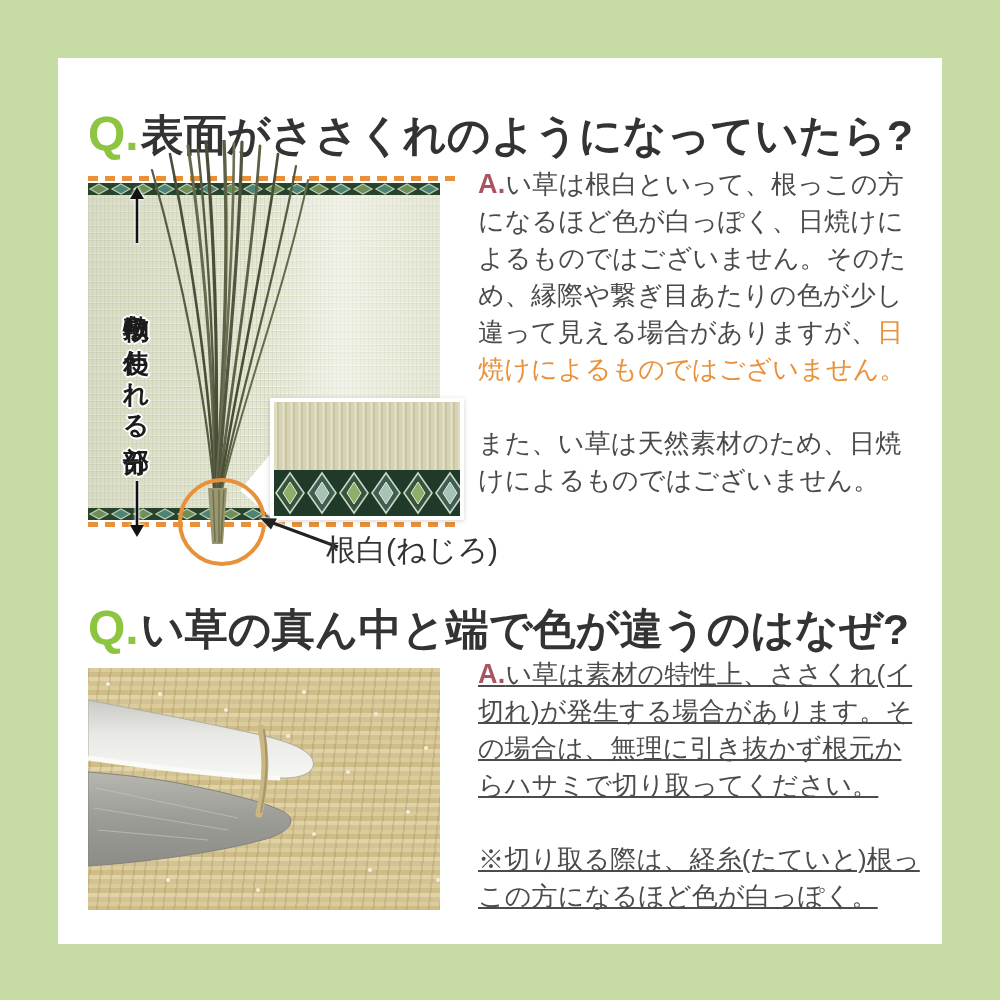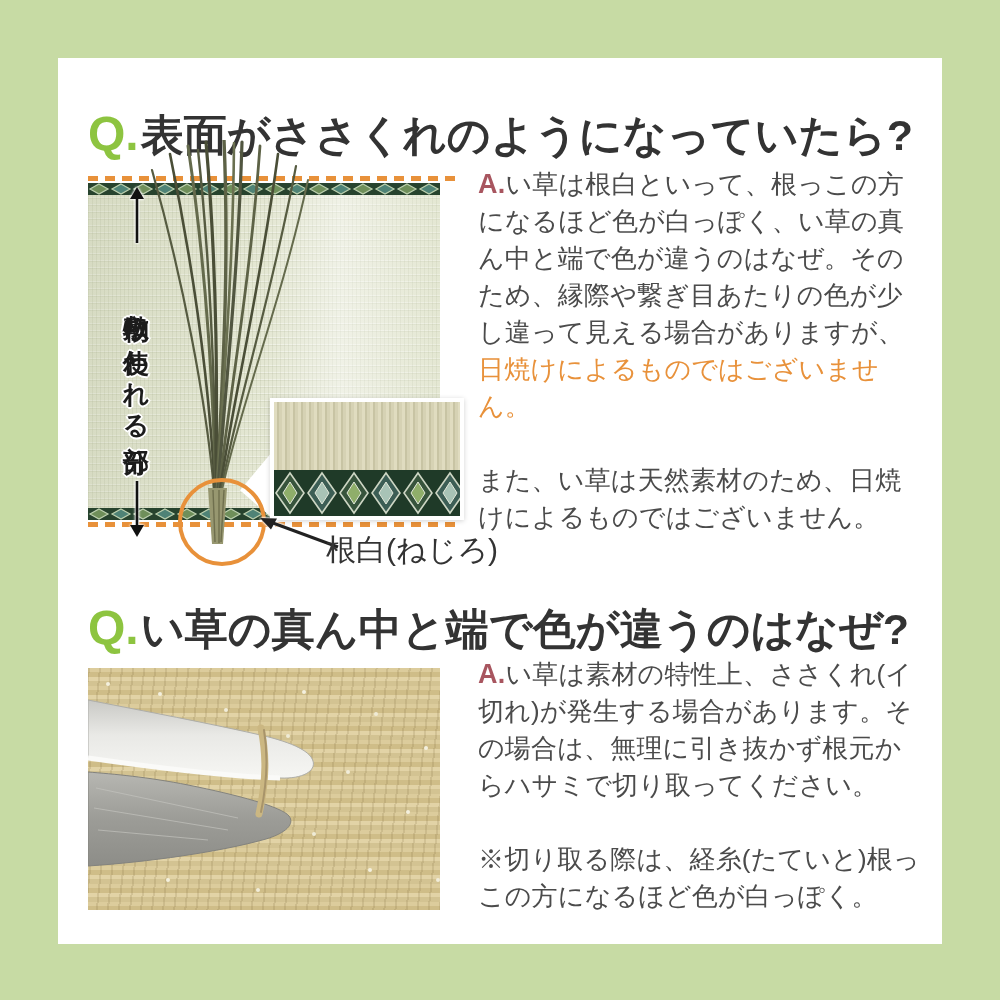--- a/index.html
+++ b/index.html
@@ -13,21 +13,21 @@
               font-weight:800;color:var(--heading,#333);letter-spacing:0;}
   .qa-heading .qmark{color:var(--q-green,#8dc440);font-size:48px;font-weight:800;margin-right:2px;}
   .qa-heading .qtext{font-size:43px;font-weight:800;white-space:nowrap;}
   #heading1{top:28px;}
   #heading2{top:522px;}
 
   
   .answer-block{position:absolute;left:420px;width:444px;color:var(--body,#4b4b4b);
                 font-size:26px;line-height:37px;letter-spacing:0.2px;}
   #answer1{top:108px;}
-  #answer2{top:598px;}
+  #answer2{top:598px;text-decoration:underline;}
   .answer-block p{margin:0 0 37px 0;}
   .amark{color:var(--a-red,#a8555f);font-weight:700;font-size:27px;}
   .orange-text{color:var(--orange,#e8913a);}
 
   
   .figure1{position:absolute;left:30px;top:82px;width:376px;height:436px;}
   .tatami-photo{position:absolute;left:0;top:43px;width:352px;height:337px;
     background-color:#e4e7d3;
     background-image:
       linear-gradient(90deg, rgba(185,192,158,.30), rgba(255,255,255,0) 50%, rgba(255,255,255,.45) 72%, rgba(228,232,210,.25)),
@@ -165,21 +165,21 @@
 
       <div class="root-circle"></div>
       <svg class="root-arrow cased" width="88" height="38" viewBox="0 0 88 38">
         <path d="M82,33 L17,9" stroke="#222" stroke-width="3" fill="none"></path>
         <path d="M4,4 L21,4.5 L15,15.5 Z" fill="#222"></path>
       </svg>
       <div class="root-label">根白(ねじろ)</div>
     </figure>
 
     <div class="answer-block" id="answer1">
-      <p><span class="amark">A.</span><span>い草は根白といって、根っこの方になるほど色が白っぽく、い草の真ん中と端で色が違うのはなぜ。そのため、縁際や繋ぎ目あたりの色が少し違って見える場合がありますが、</span><span class="orange-text">日焼けによるものではございません。</span></p>
+      <p><span class="amark">A.</span><span>い草は根白といって、根っこの方になるほど色が白っぽく、日焼けによるものではございません。そのため、縁際や繋ぎ目あたりの色が少し違って見える場合がありますが、</span><span class="orange-text">日焼けによるものではございません。</span></p>
       <p>また、い草は天然素材のため、日焼けによるものではございません。</p>
     </div>
 
     <h2 class="qa-heading" id="heading2">
       <span class="qmark">Q.</span>
       <span class="qtext">い草の真ん中と端で色が違うのはなぜ?</span>
     </h2>
 
     <figure class="figure2" style="margin:0;">
       <div class="speck"></div>

